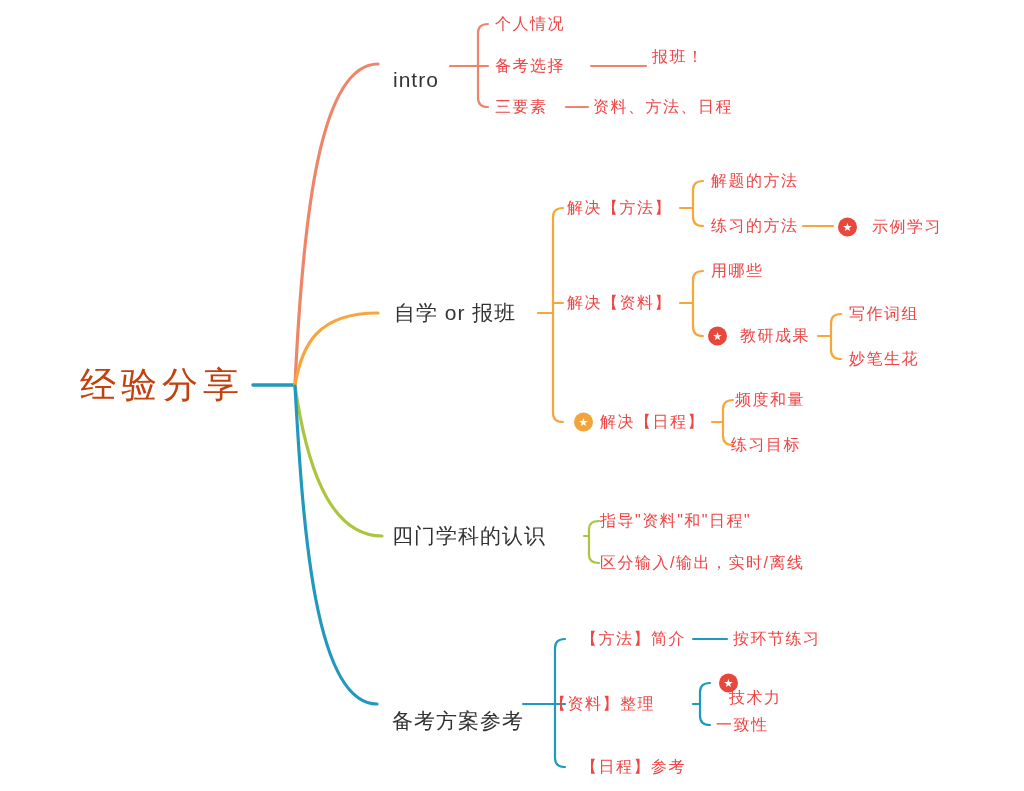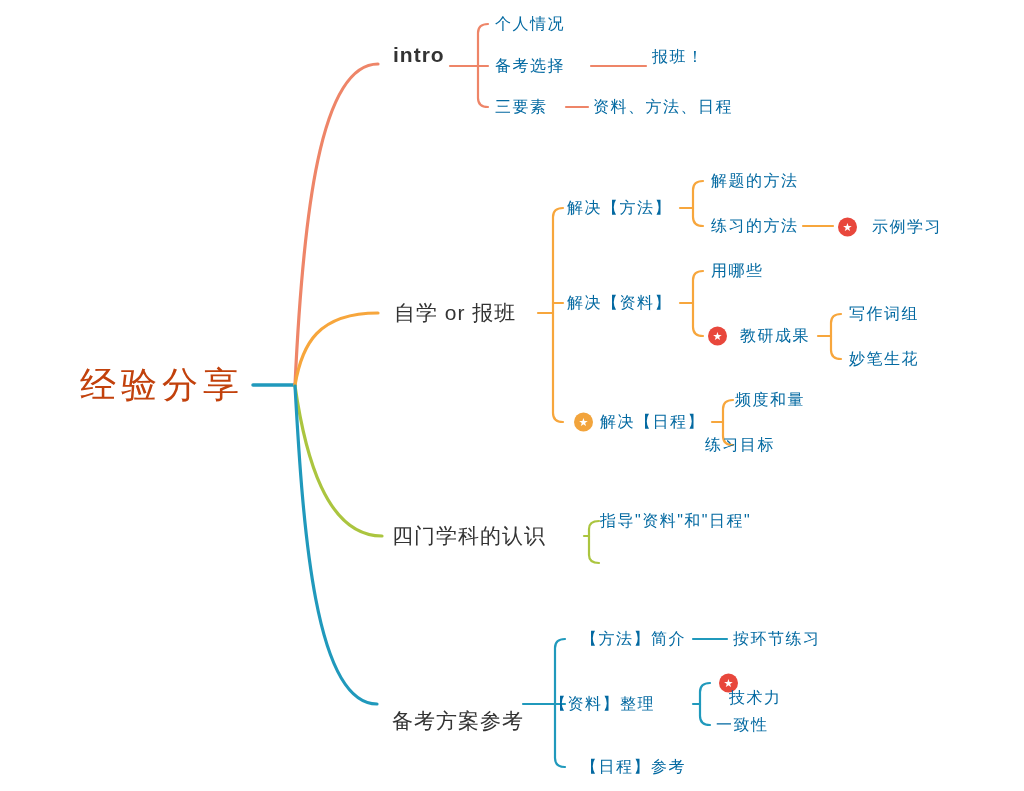--- a/index.html
+++ b/index.html
@@ -10,21 +10,21 @@
   svg.links{position:absolute;left:0;top:0;pointer-events:none;}
   svg.links path, svg.links line{fill:none;stroke-linecap:round;stroke-linejoin:round;}
   .stroke-coral{stroke:#EE8568;}
   .stroke-orange{stroke:#F7A63C;}
   .stroke-green{stroke:#ABC53F;}
   .stroke-teal{stroke:#2099BC;}
   .w-main{stroke-width:3.2px;}
   .w-sub{stroke-width:2.2px;}
   .node{
     position:absolute;white-space:nowrap;transform:translateY(-50%);
-    color:#0369a1;line-height:1.15;
+    color:#ef4444;line-height:1.15;
   }
   .root-label{font-size:36px;letter-spacing:5px;color:#c2410c;font-weight:400;}
   .main-label{font-size:21px;letter-spacing:1px;font-weight:500;color:#333333;}
   .child-label{font-size:16px;letter-spacing:1.5px;font-weight:400;}
   .star{
     position:absolute;width:19px;height:19px;border-radius:50%;
     transform:translateY(-50%);color:#ffffff;font-size:11px;line-height:19px;
     text-align:center;display:block;
   }
   .star-red{background:#E8473C;}
@@ -72,21 +72,21 @@
     <path class="stroke-teal w-sub" d="M523,704 L555,704"></path>
     <path class="stroke-teal w-sub" d="M565,639 Q555,639 555,648 L555,758 Q555,767 565,767"></path>
     <path class="stroke-teal w-sub" d="M555,704 L565,704"></path>
     <path class="stroke-teal w-sub" d="M693,639 L727,639"></path>
     <path class="stroke-teal w-sub" d="M693,704 L700,704"></path>
     <path class="stroke-teal w-sub" d="M710,683 Q700,683 700,692 L700,716 Q700,725 710,725"></path>
   </svg>
 
   <div class="node root-label" style="left:80px;top:385px;">经验分享</div>
 
-  <div class="node main-label" style="left:393px;top:55px;font-weight:700;">intro</div>
+  <div class="node main-label" style="left:393px;top:80px;font-weight:400;">intro</div>
   <div class="node main-label" style="left:394px;top:313px;">自学 or 报班</div>
   <div class="node main-label" style="left:392px;top:536px;">四门学科的认识</div>
   <div class="node main-label" style="left:392px;top:704px;margin-top:17px;">备考方案参考</div>
 
   <div class="node child-label" style="left:495px;top:24px;">个人情况</div>
   <div class="node child-label" style="left:495px;top:66px;">备考选择</div>
   <div class="node child-label" style="left:652px;top:57px;">报班！</div>
   <div class="node child-label" style="left:495px;top:107px;">三要素</div>
   <div class="node child-label" style="left:593px;top:107px;">资料、方法、日程</div>
 
@@ -99,23 +99,24 @@
   <div class="node child-label" style="left:567px;top:303px;">解决【资料】</div>
   <div class="node child-label" style="left:711px;top:271px;text-align:right;">用哪些</div>
   <span class="star star-red" style="left:708px;top:336px;">★</span>
   <div class="node child-label" style="left:740px;top:336px;">教研成果</div>
   <div class="node child-label" style="left:849px;top:314px;">写作词组</div>
   <div class="node child-label" style="left:849px;top:359px;">妙笔生花</div>
 
   <span class="star star-yellow" style="left:574px;top:422px;">★</span>
   <div class="node child-label" style="left:600px;top:422px;">解决【日程】</div>
   <div class="node child-label" style="left:735px;top:400px;">频度和量</div>
-  <div class="node child-label" style="left:705px;top:445px;">练习目标</div>
+  <div class="node child-label" style="left:731px;top:445px;">练习目标</div>
 
   <div class="node child-label" style="left:600px;top:521px;">指导"资料"和"日程"</div>
+  <div class="node child-label" style="left:600px;top:563px;">区分输入/输出，实时/离线</div>
 
   <div class="node child-label" style="left:581px;top:639px;">【方法】简介</div>
   <div class="node child-label" style="left:733px;top:639px;">按环节练习</div>
   <div class="node child-label" style="left:550px;top:705px;font-family:Liberation Mono, monospace;">【资料】整理</div>
   <span class="star star-red" style="left:719px;top:683px;">★</span>
   <div class="node child-label" style="left:729px;top:683px;margin-top:15px;">技术力</div>
   <div class="node child-label" style="left:716px;top:725px;">一致性</div>
   <div class="node child-label" style="left:581px;top:767px;">【日程】参考</div>
 
 </div>

